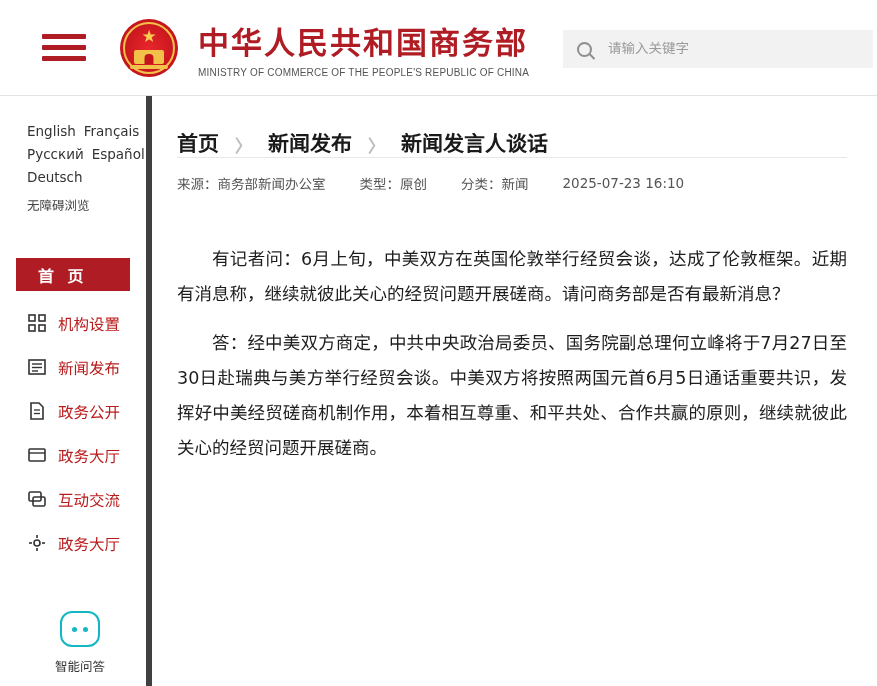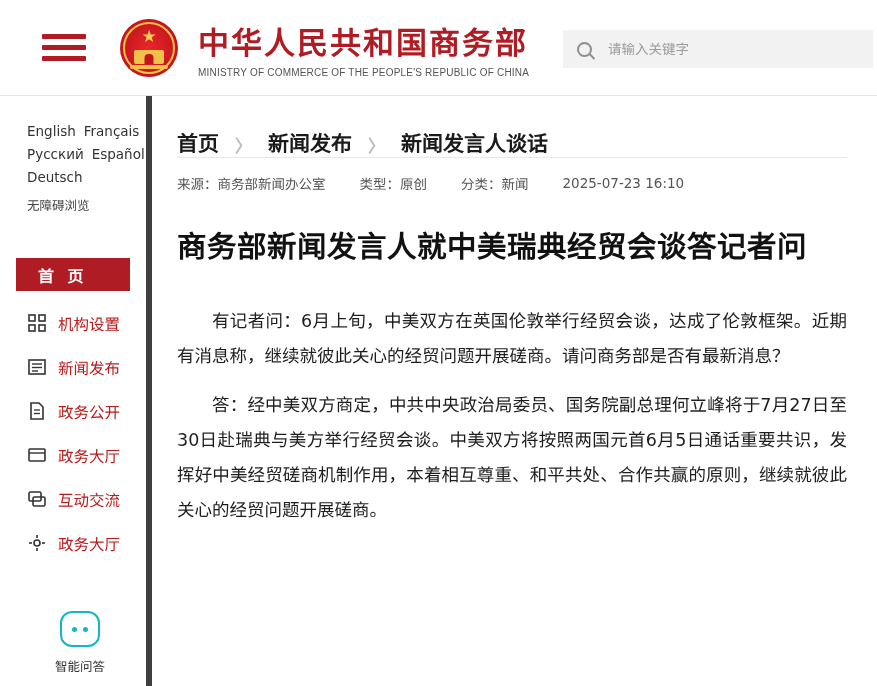--- a/index.html
+++ b/index.html
@@ -129,21 +129,21 @@
     transform: rotate(-45deg);
   }
   .search-input {
     border: none;
     outline: none;
     background: transparent;
     margin-left: 16px;
     font-size: 13.5px;
     color: #333;
     width: 240px;
-    font-family: Liberation Sans, sans-serif;
+    font-family: Liberation Serif, serif;
   }
   .search-input::placeholder { color: #9b9b9b; }
 
   
   .body-wrap { display: flex; height: 590px; }
 
   
   .sidebar {
     width: 152px;
     flex: 0 0 152px;
@@ -405,20 +405,19 @@
       <span class="crumb">新闻发言人谈话</span>
     </div>
 
     <div class="meta">
       <span class="meta-item">来源：商务部新闻办公室</span>
       <span class="meta-item">类型：原创</span>
       <span class="meta-item">分类：新闻</span>
       <span class="meta-item">2025-07-23 16:10</span>
     </div>
 
-    <h1 class="article-title">商务部新闻发言人就中美瑞典经贸会谈答记者问</h1>
 
     <div class="article-body">
       <p class="para">有记者问：6月上旬，中美双方在英国伦敦举行经贸会谈，达成了伦敦框架。近期有消息称，继续就彼此关心的经贸问题开展磋商。请问商务部是否有最新消息？</p>
       <p class="para">答：经中美双方商定，中共中央政治局委员、国务院副总理何立峰将于7月27日至30日赴瑞典与美方举行经贸会谈。中美双方将按照两国元首6月5日通话重要共识，发挥好中美经贸磋商机制作用，本着相互尊重、和平共处、合作共赢的原则，继续就彼此关心的经贸问题开展磋商。</p>
     </div>
   </div>
 </div>
 
 </body></html>

